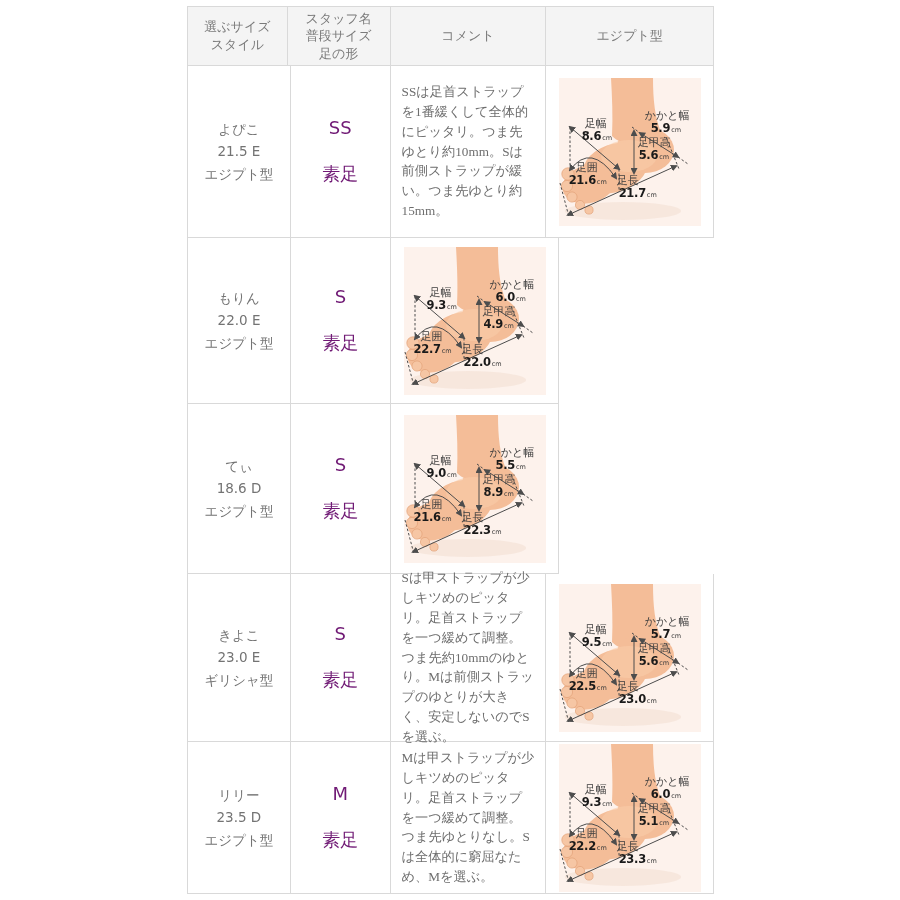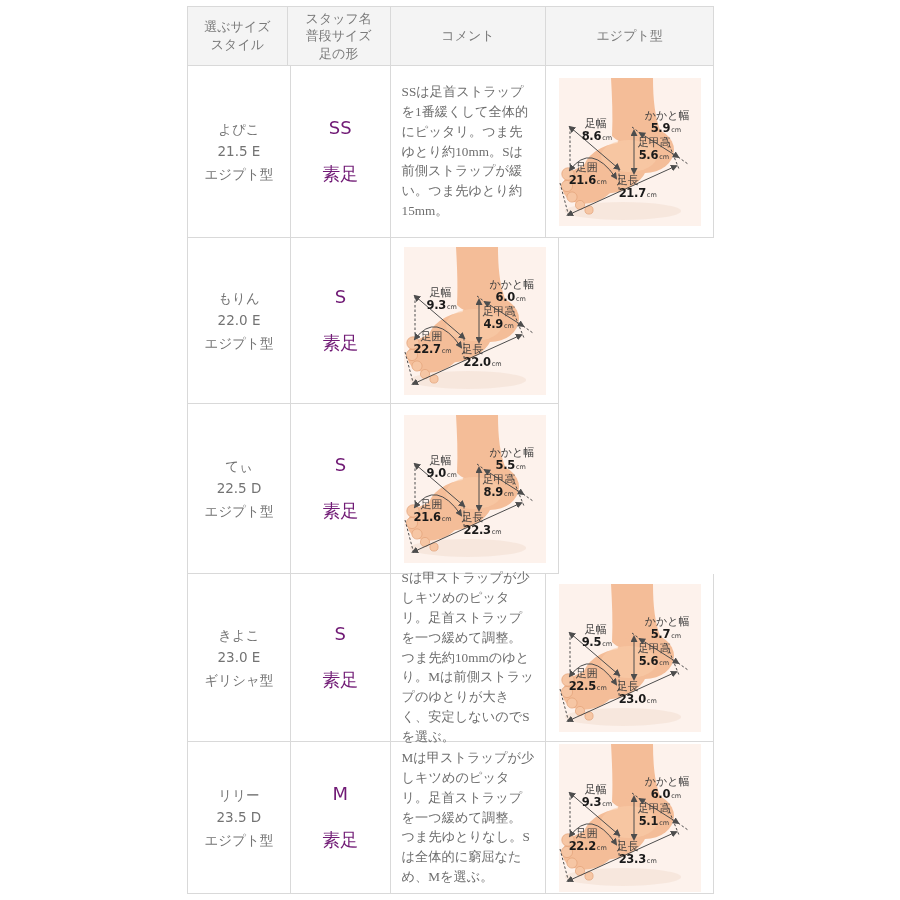--- a/index.html
+++ b/index.html
@@ -161,21 +161,21 @@
         <div class="fd" style="left:10px;top:93px"><span class="fd-val">22.7</span><span class="fd-unit">cm</span></div>
         <div class="fd fd-label" style="left:58px;top:97px">足長</div>
         <div class="fd" style="left:60px;top:106px"><span class="fd-val">22.0</span><span class="fd-unit">cm</span></div>
       </div>
     </div>
   </div>
 
   <div class="tr row3">
     <div class="td c1 staff-cell">
       <div>てぃ</div>
-      <div>22.5 D</div>
+      <div>18.6 D</div>
       <div>エジプト型</div>
     </div>
     <div class="td c2 size-cell">
       <div>S</div>
       <div class="style">素足</div>
     </div>
     <div class="td c4">
       <div class="foot-photo">
         <svg width="142" height="148" viewBox="0 0 142 148">
           <defs>

